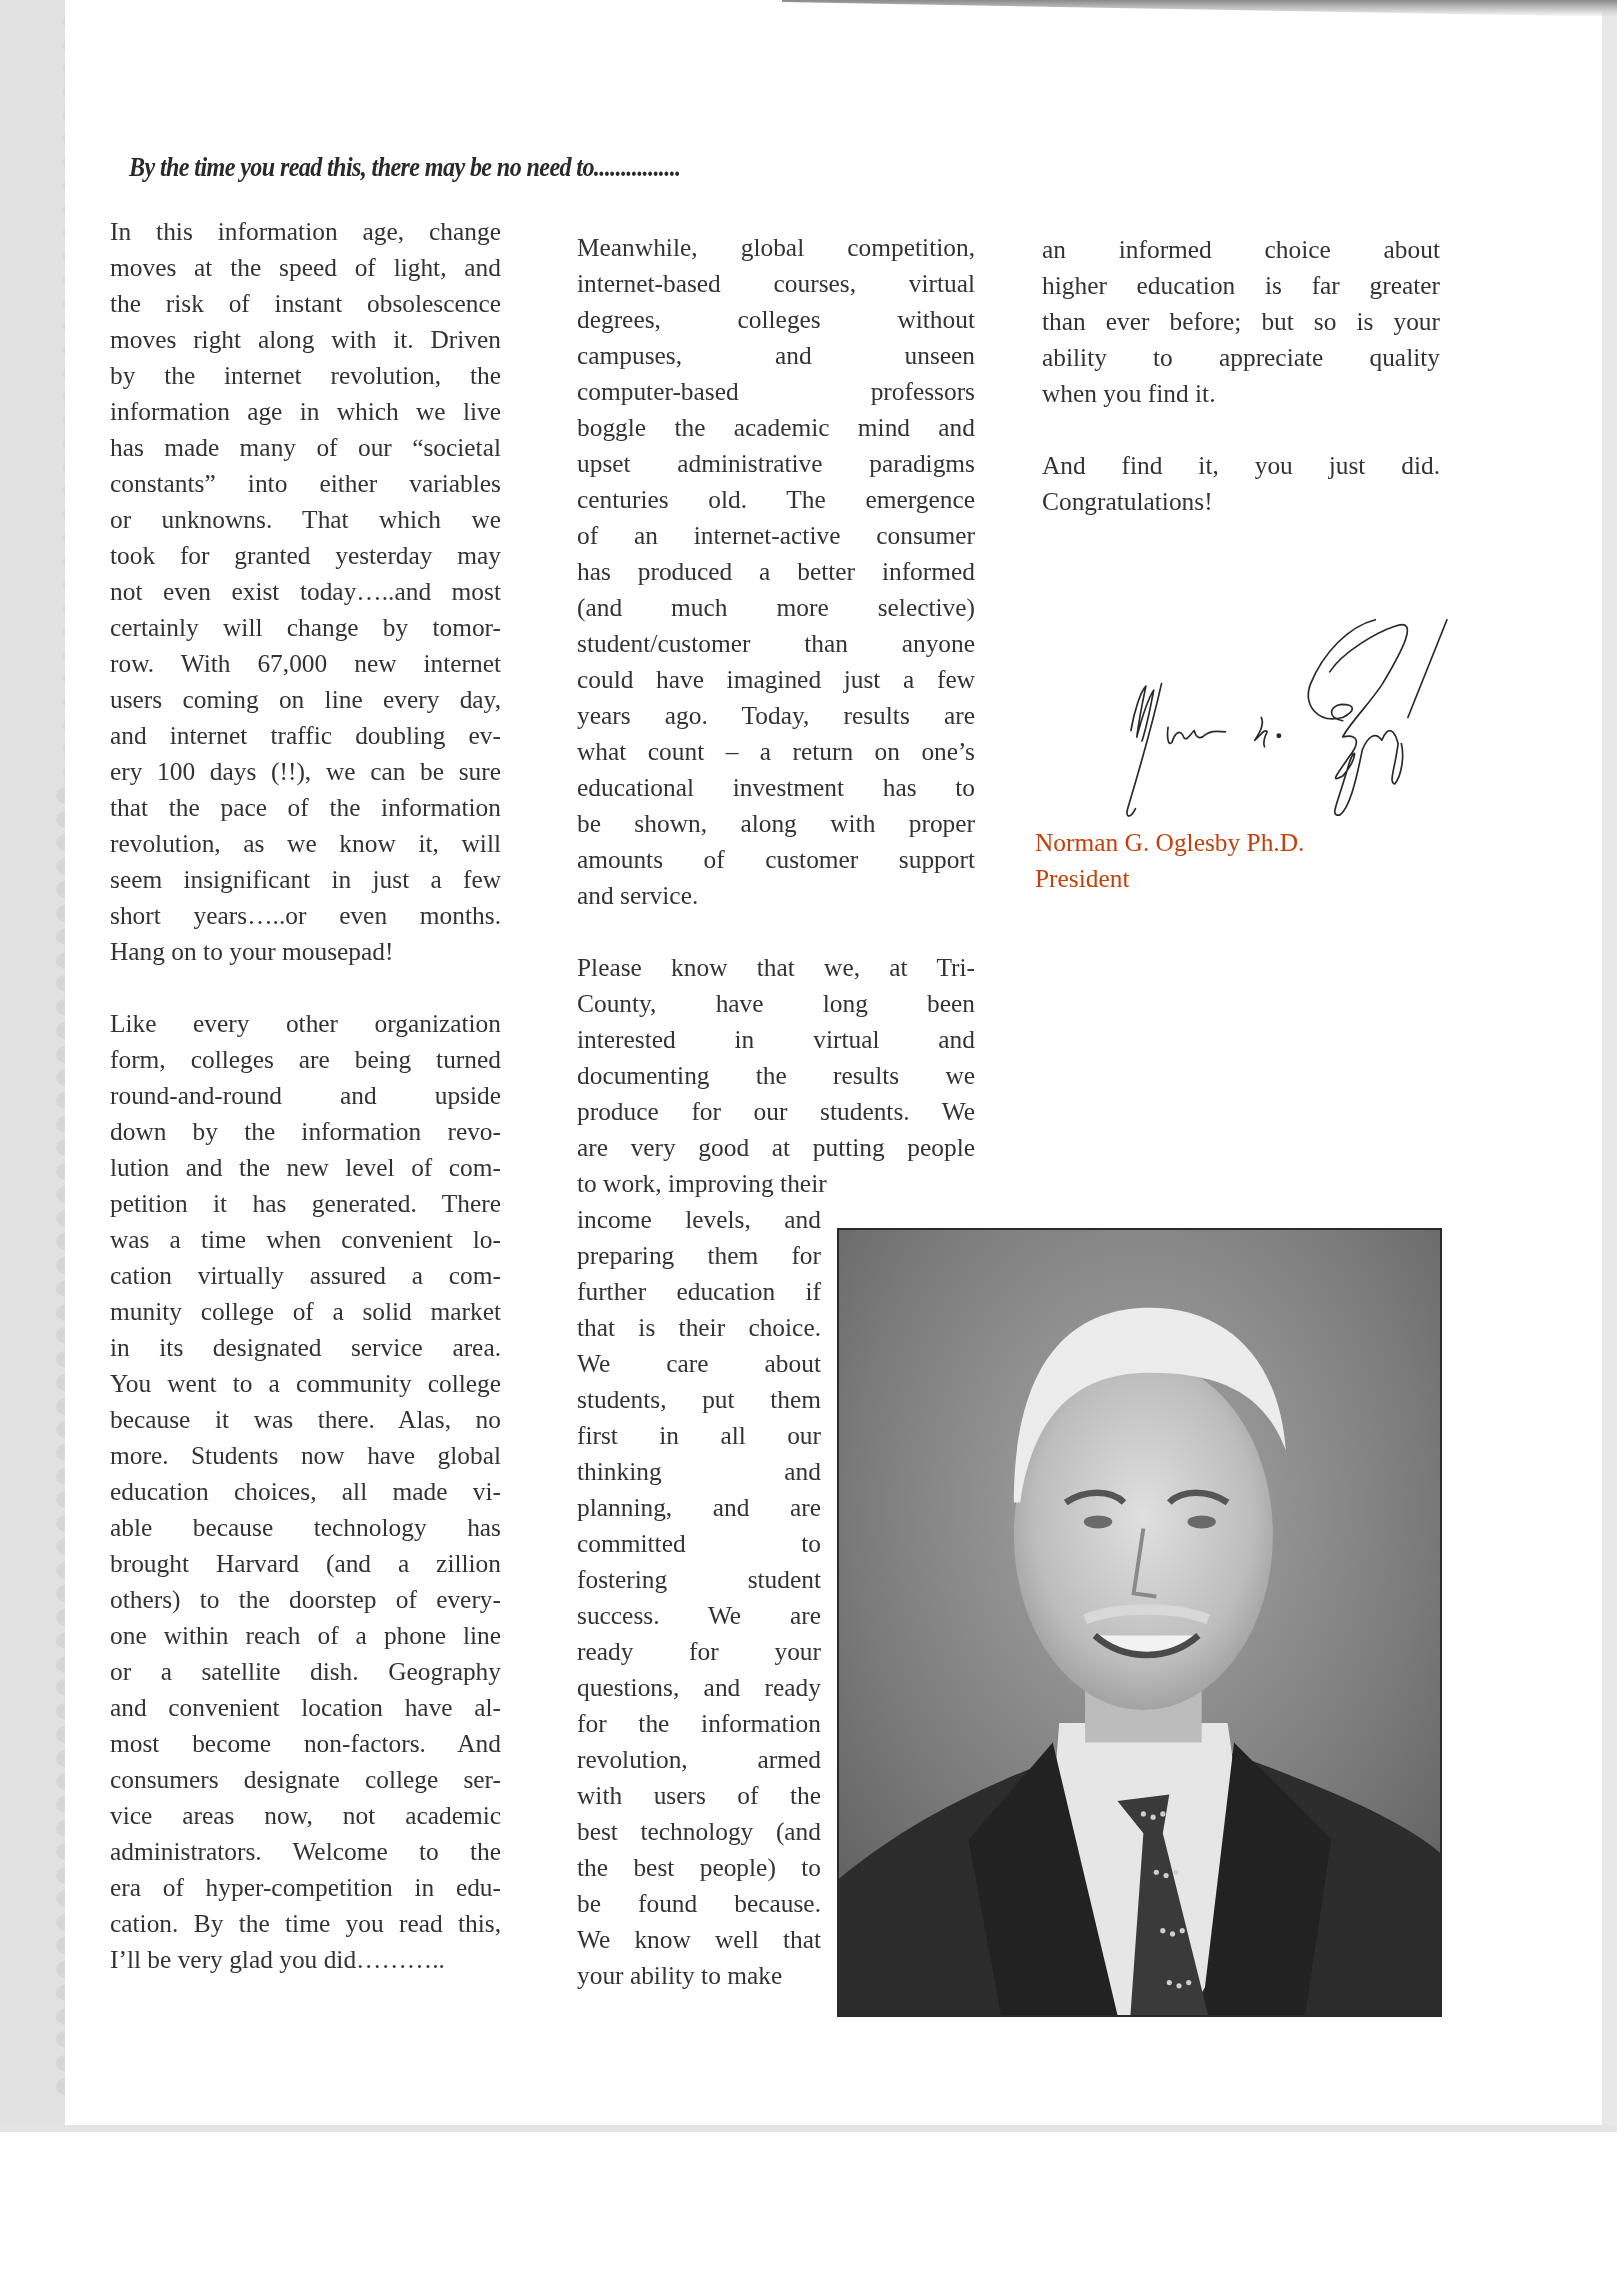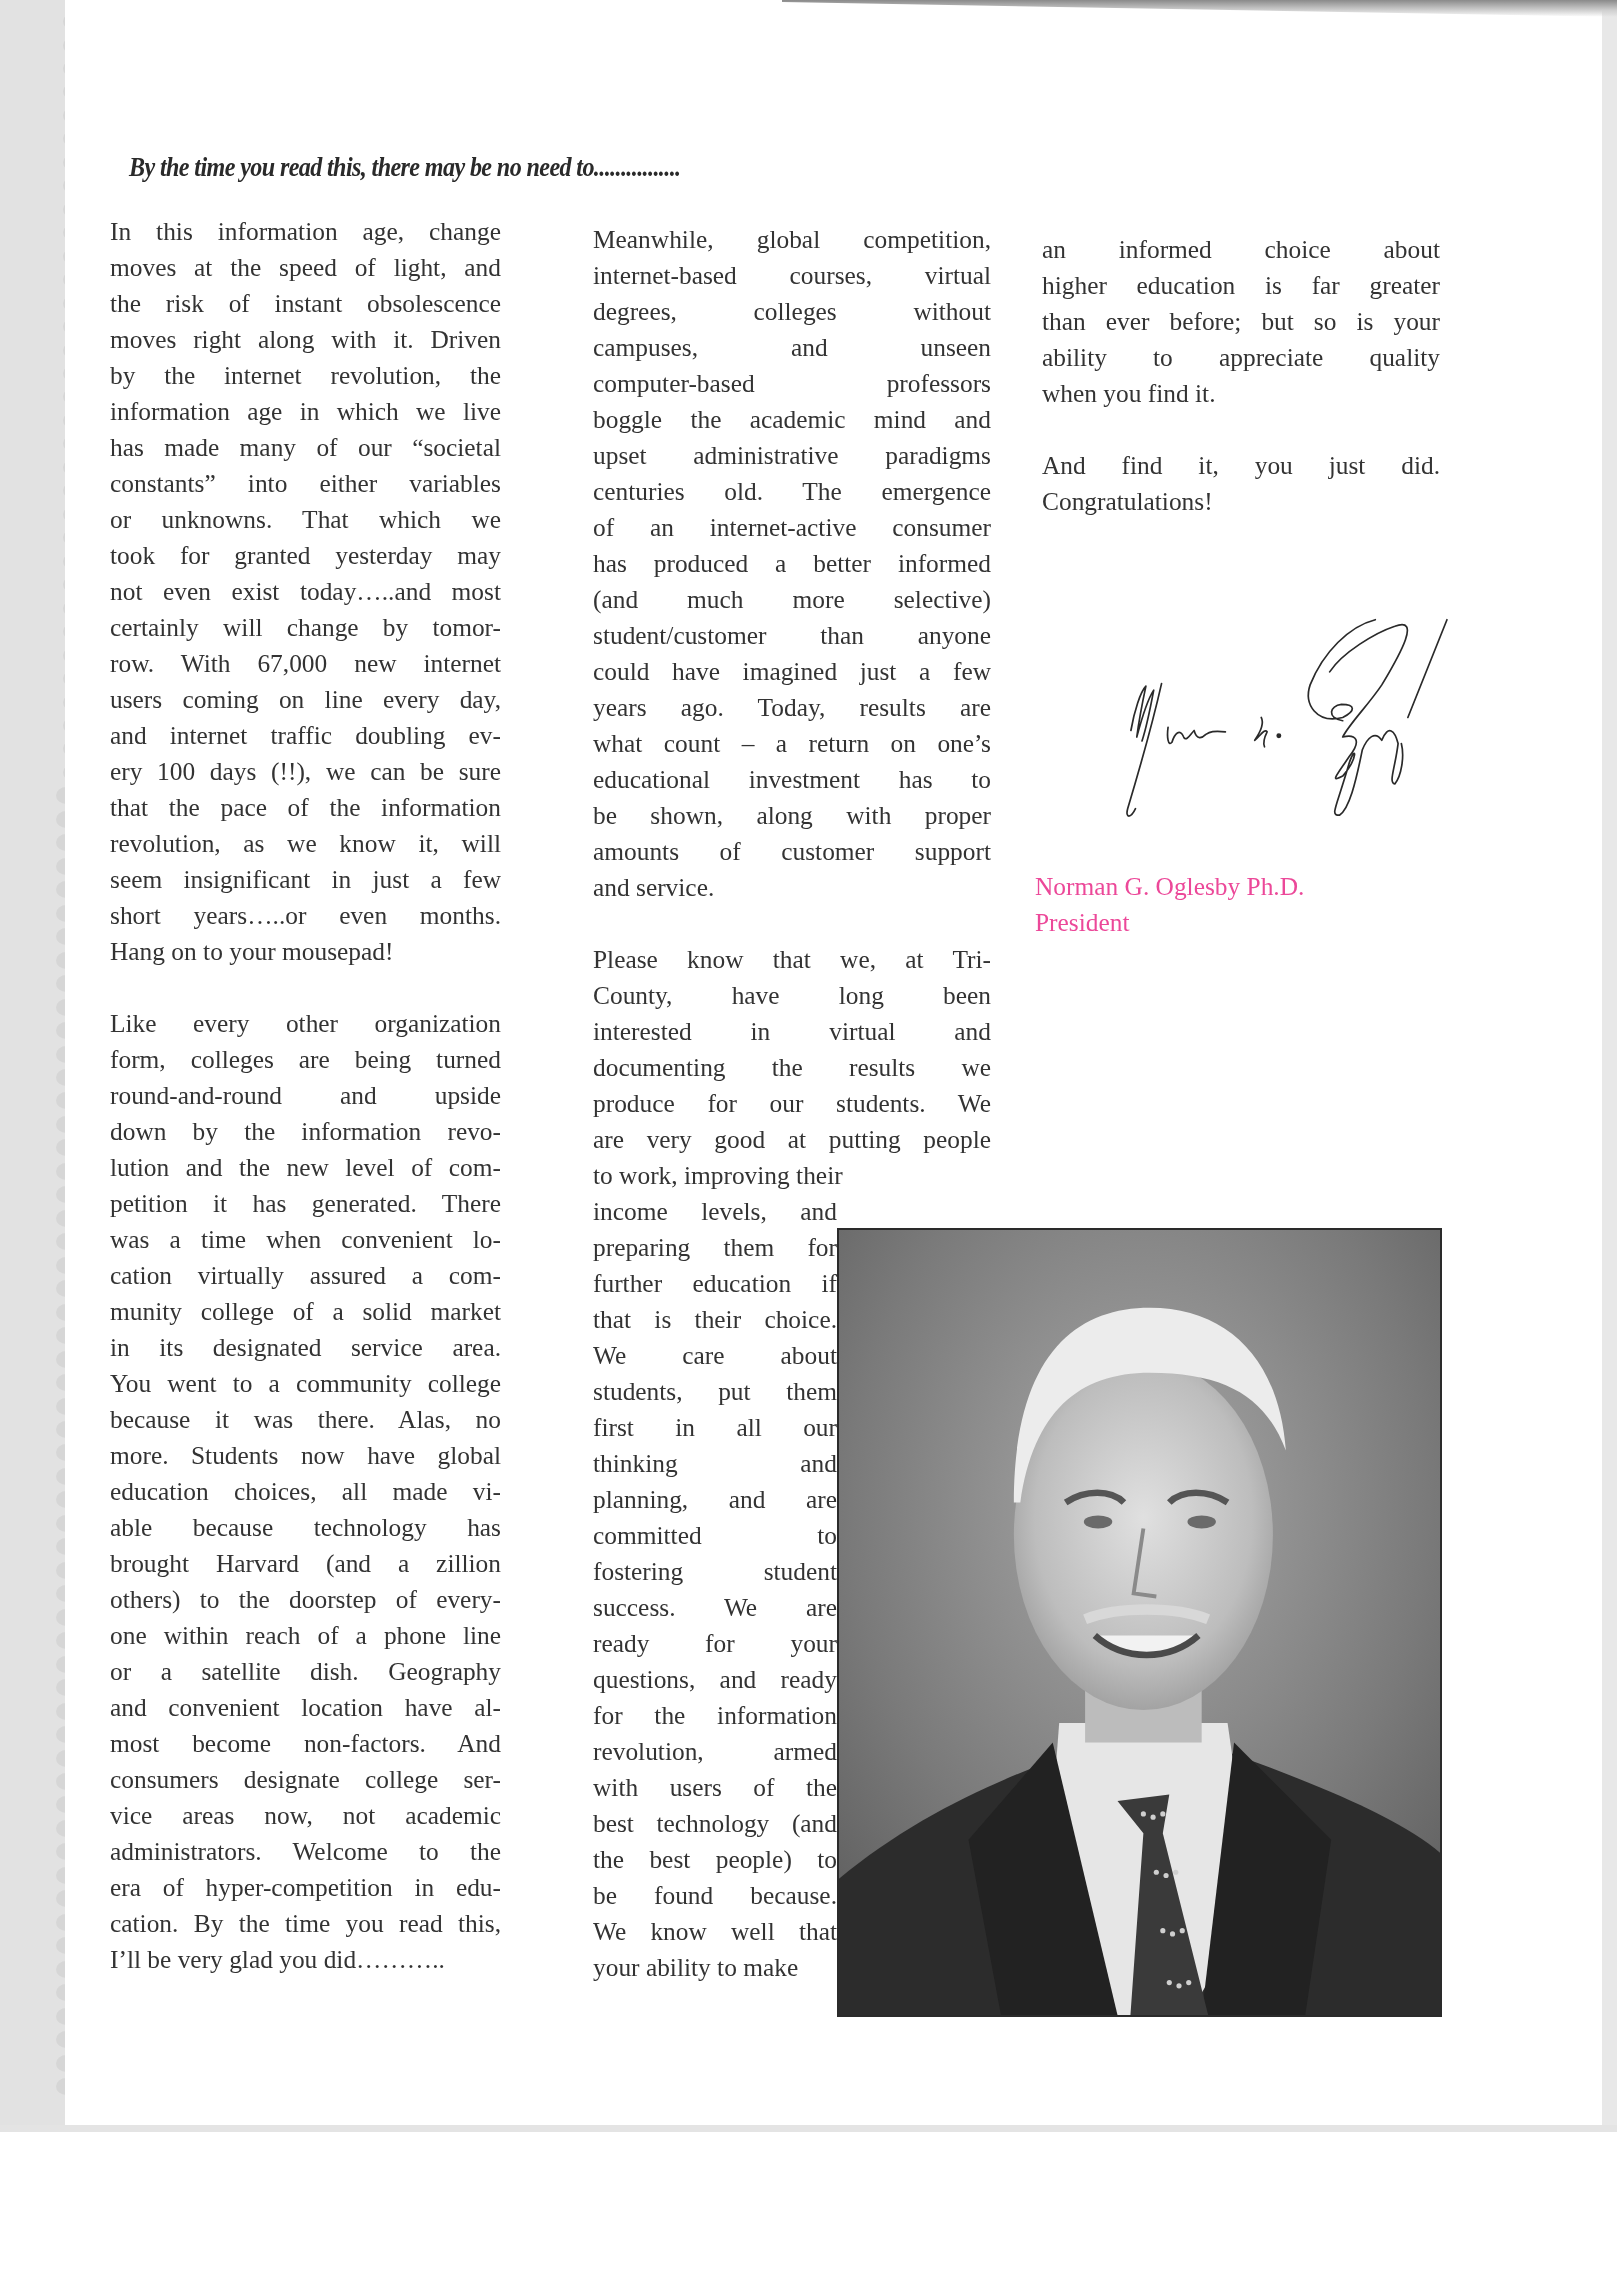--- a/index.html
+++ b/index.html
@@ -13,25 +13,25 @@
 
   .heading { position:absolute; left:129px; top:151px; font-family:"Liberation Serif",serif; font-weight:bold; font-style:italic; font-size:28px; letter-spacing:-0.7px; color:#2a2a2a; transform:scaleX(0.86); transform-origin:left top; white-space:nowrap; }
 
   .col { position:absolute; font-size:25.4px; line-height:36px; color:#333; }
   .col p { margin:0; }
   .line { display:block; white-space:nowrap; text-align:justify; text-align-last:justify; }
   .line.last { text-align-last:left; }
   .gap { height:36px; }
 
   .col-left { left:110px; top:213px; width:391px; }
-  .col-mid { left:577px; top:221px; width:398px;margin-left:16px; }
+  .col-mid { left:577px; top:229px; width:398px; }
   .col-right { left:1042px; top:231px; width:398px; }
 
   .signature { position:absolute; left:1069px; top:613px; width:391px; height:235px; }
-  .signer { position:absolute; left:1035px; top:868px; font-size:25.4px; line-height:36px; color:#ec4899; }
+  .signer { position:absolute; left:1035px; top:824px; font-size:25.4px; line-height:36px; color:#c2410c; }
 
   .photo { position:absolute; left:837px; top:1228px; width:605px; height:789px; background:radial-gradient(ellipse at 55% 35%, #9c9c9c 0%, #7c7c7c 45%, #5e5e5e 100%); border:2px solid #2a2a2a; box-sizing:border-box; overflow:hidden; }
 </style>
 </head>
 <body>
 
 <div class="scan-left">
     <div class="scallop" style="top: 13px; left: 63px;"></div>
     <div class="scallop" style="top: 37px; left: 63px;"></div>
     <div class="scallop" style="top: 60px; left: 63px;"></div>

